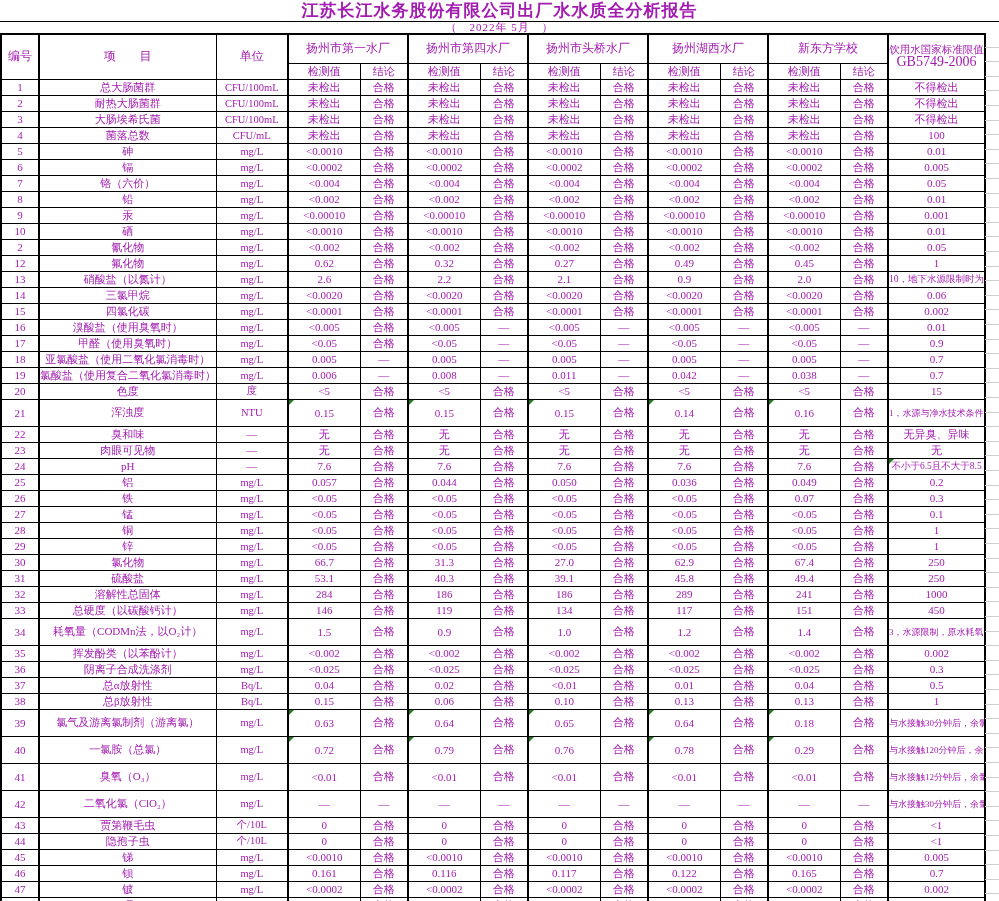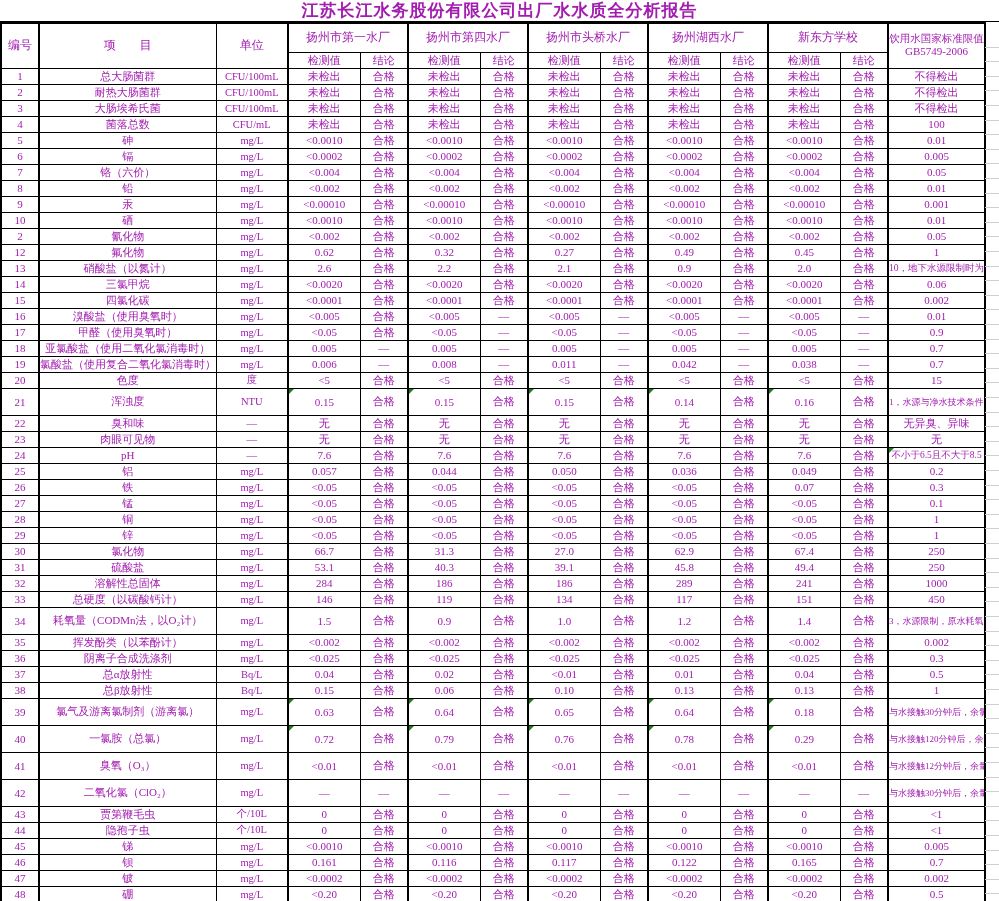--- a/index.html
+++ b/index.html
@@ -9,21 +9,21 @@
          letter-spacing:1px;border-bottom:1px solid #000;}
   .subtitle{height:11px;line-height:11px;text-align:center;font-size:11px;letter-spacing:1px;}
   table.report{border-collapse:collapse;table-layout:fixed;width:984px;border:2px solid #000;}
   table.report th,table.report td{border:1px solid #000;padding:0;text-align:center;
          overflow:hidden;white-space:nowrap;position:relative;font-weight:normal;}
   thead tr.h1{height:29px;}
   thead tr.h2{height:14px;}
   thead th{font-weight:bold;font-size:12px;}
   thead tr.h2 th{font-size:11px;text-align:center;}
   th.stdh{font-size:10.5px;line-height:12px;white-space:normal;}
-  th.stdh .l2{font-size:11px;font-family:"Liberation Serif",serif;}
+  th.stdh .l2{font-size:14px;font-family:"Liberation Serif",serif;}
   tbody tr{height:14.6px;}
   tbody tr.tall{height:27px;}
   td.no{font-size:11px;}
   td.item{text-align:left;padding-left:4px;font-size:11px;}
   td.item .sub{font-size:11px;}
   td.unit{font-size:10.5px;}
   td.val,td.concl{font-size:11px;}
   td.std{font-size:11px;}
   td.sm1{font-size:9.5px;}
   td.sm2{font-size:9px;line-height:10px;white-space:normal;padding:0 2px;}
@@ -32,20 +32,21 @@
          border-top:5px solid #1e7e1e;border-right:5px solid transparent;}
   .sliver{position:absolute;left:985px;top:33px;width:14px;height:868px;
           border-right:1px solid #d9d9d9;
           background:repeating-linear-gradient(to bottom,transparent 0px,transparent 13.6px,#cfcfcf 13.6px,#cfcfcf 14.6px);}
 </style>
 </head>
 <body>
 
 <div class="page">
   <div class="title">江苏长江水务股份有限公司出厂水水质全分析报告</div>
+  <div class="subtitle">（　2022年 5月　）</div>
 
   <table class="report">
     <colgroup>
       <col style="width:38px">
         <col style="width:177px">
         <col style="width:72px">
       <col style="width:72px">
         <col style="width:48px">
       <col style="width:72px">
         <col style="width:48px">

